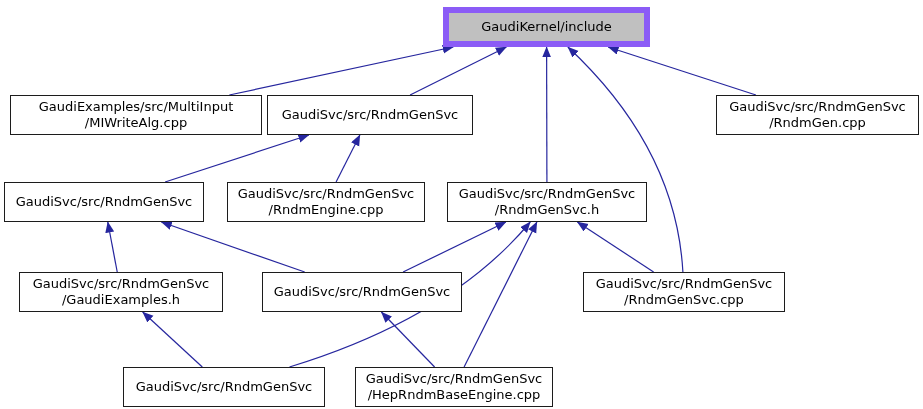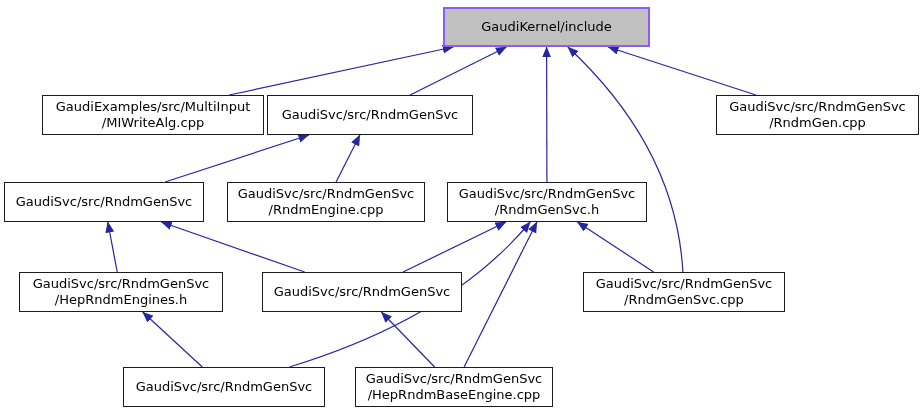--- a/index.html
+++ b/index.html
@@ -22,21 +22,21 @@
     justify-content:center;
     text-align:center;
     font-size:13px;
     line-height:16px;
     color:#000000;
     white-space:nowrap;
     cursor:pointer;
   }
   .gnode.root{
     background:#c0c0c0;
-    border:2px solid #8b5cf6;
+    border:6px solid #8b5cf6;
     cursor:default;
   }
 </style>
 </head>
 <body>
 
 <div class="stage" style="background: rgb(255, 255, 255);">
     <svg width="923" height="409" viewBox="0 0 923 409" class="edges">
       <defs>
         <marker id="arrow" markerUnits="userSpaceOnUse" markerWidth="13" markerHeight="11" refX="10.5" refY="4.5" orient="auto">
@@ -55,21 +55,21 @@
       <path d="M403.1,272 L505.9,222" fill="none" stroke="#26269e" stroke-width="1.2" marker-end="url(#arrow)"></path>
       <path d="M202.3,367 L142.7,312" fill="none" stroke="#26269e" stroke-width="1.2" marker-end="url(#arrow)"></path>
       <path d="M289.5,367 Q450,318 530.3,222" fill="none" stroke="#26269e" stroke-width="1.2" marker-end="url(#arrow)"></path>
       <path d="M434.6,367 L381.4,312" fill="none" stroke="#26269e" stroke-width="1.2" marker-end="url(#arrow)"></path>
       <path d="M464.1,367 L536.9,222" fill="none" stroke="#26269e" stroke-width="1.2" marker-end="url(#arrow)"></path>
       <path d="M653.6,272 L577.4,222" fill="none" stroke="#26269e" stroke-width="1.2" marker-end="url(#arrow)"></path>
     </svg>
     <div class="gnode root" style="left: 443px; top: 7px; width: 207px; height: 40px;">
       <div>GaudiKernel/include</div>
     </div>
-    <div class="gnode" style="left: 42px; top: 95px; width: 222px; height: 40px;">
+    <div class="gnode" style="left: 10px; top: 95px; width: 252px; height: 40px;">
       <div>GaudiExamples/src/MultiInput</div>
       <div>/MIWriteAlg.cpp</div>
     </div>
     <div class="gnode" style="left: 267px; top: 95px; width: 206px; height: 40px;">
       <div>GaudiSvc/src/RndmGenSvc</div>
     </div>
     <div class="gnode" style="left: 716px; top: 95px; width: 203px; height: 40px;">
       <div>GaudiSvc/src/RndmGenSvc</div>
       <div>/RndmGen.cpp</div>
     </div>
@@ -79,21 +79,21 @@
     <div class="gnode" style="left: 227px; top: 182px; width: 198px; height: 40px;">
       <div>GaudiSvc/src/RndmGenSvc</div>
       <div>/RndmEngine.cpp</div>
     </div>
     <div class="gnode" style="left: 447px; top: 182px; width: 200px; height: 40px;">
       <div>GaudiSvc/src/RndmGenSvc</div>
       <div>/RndmGenSvc.h</div>
     </div>
     <div class="gnode" style="left: 19px; top: 272px; width: 204px; height: 40px;">
       <div>GaudiSvc/src/RndmGenSvc</div>
-      <div>/HepRndmEngines.h</div>
+      <div>/GaudiExamples.h</div>
     </div>
     <div class="gnode" style="left: 262px; top: 272px; width: 200px; height: 40px;">
       <div>GaudiSvc/src/RndmGenSvc</div>
     </div>
     <div class="gnode" style="left: 583px; top: 272px; width: 202px; height: 40px;">
       <div>GaudiSvc/src/RndmGenSvc</div>
       <div>/RndmGenSvc.cpp</div>
     </div>
     <div class="gnode" style="left: 123px; top: 367px; width: 202px; height: 40px;">
       <div>GaudiSvc/src/RndmGenSvc</div>

